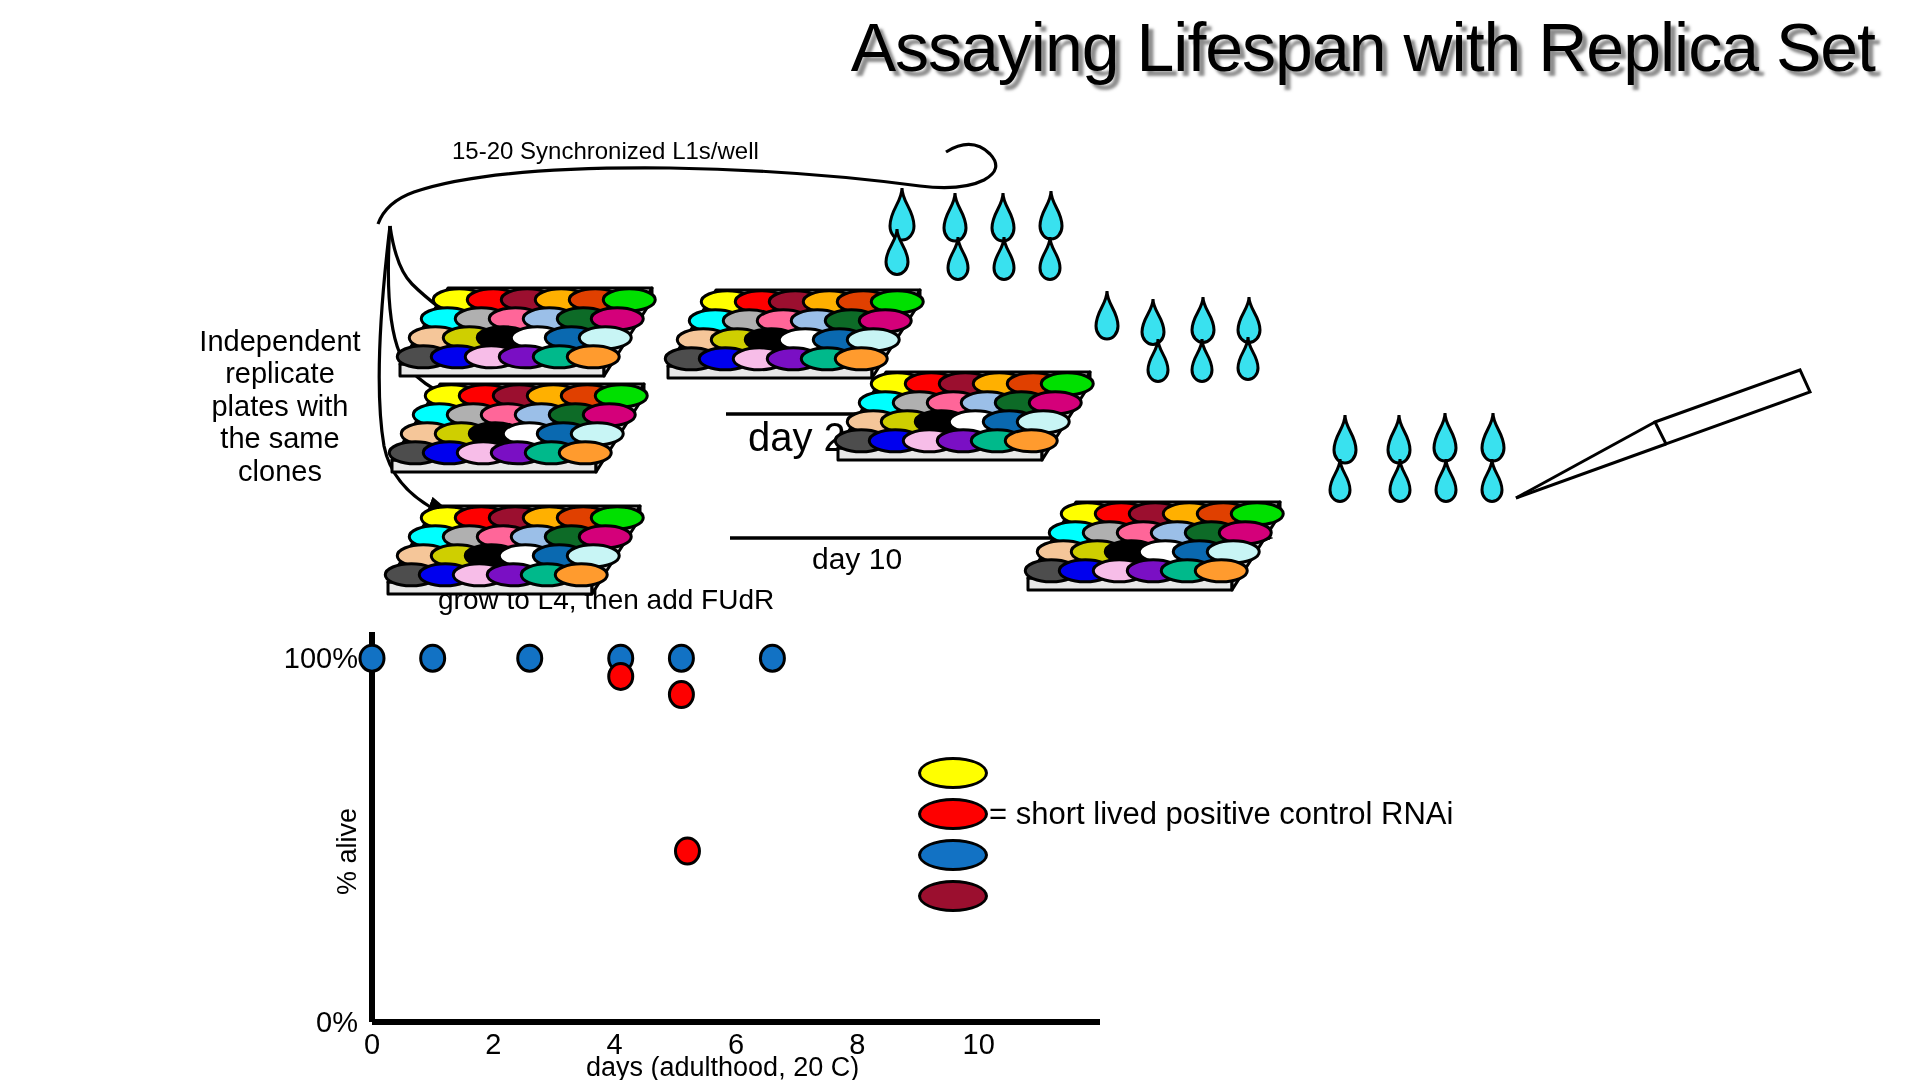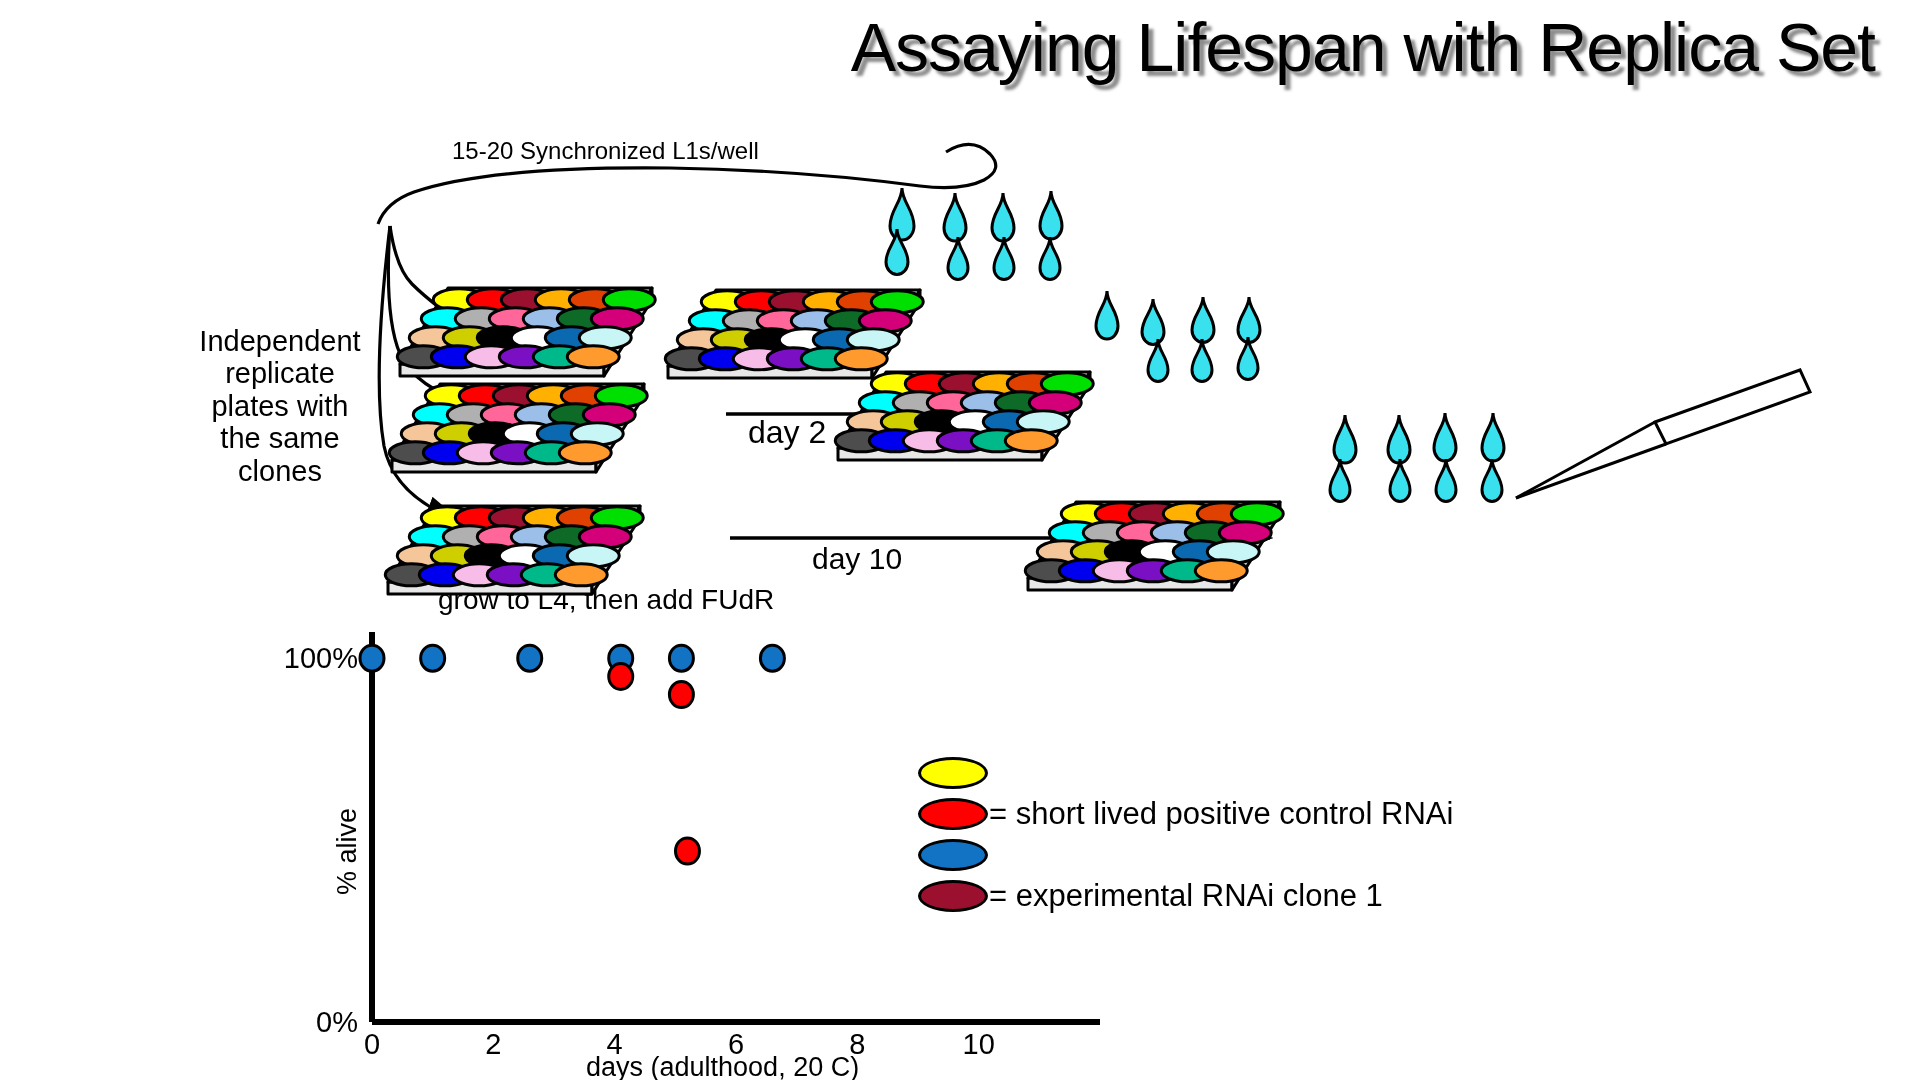--- a/index.html
+++ b/index.html
@@ -47,21 +47,21 @@
 
 <div class="abs" id="title">Assaying Lifespan with Replica Set</div>
 
 <div class="abs txt" style="left:452px;top:138px;font-size:24px;">15-20 Synchronized L1s/well</div>
 
 <div class="abs txt center" style="left:190px;top:325px;width:180px;font-size:29px;">Independent replicate plates with the same clones</div>
 
 <div class="abs txt" style="left:438px;top:584px;font-size:28px;">grow to L4, then add FUdR</div>
 
 <div class="abs txt" style="left:726px;top:332px;font-size:30px;">day 0</div>
-<div class="abs txt" style="left:748px;top:415px;font-size:32px;">day 2</div>
+<div class="abs txt" style="left:748px;top:415px;font-size:40px;">day 2</div>
 <div class="abs txt" style="left:812px;top:542px;font-size:30px;">day 10</div>
 
 <svg class="abs" id="diagram" width="1920" height="1080" style="left:0;top:0;">
   <defs>
     <marker id="arrowhead" markerWidth="11" markerHeight="8" refX="10" refY="4" orient="auto" markerUnits="strokeWidth">
       <path d="M0,0 L11,4 L0,8 z" fill="#000"></path>
     </marker>
   </defs>
 
   <g fill="none" stroke="#000" stroke-width="3.2">
@@ -399,15 +399,14 @@
     </div>
     <div class="legend-row">
       <div class="legend-swatch" style="background: rgb(254, 0, 0);"></div>
       <div class="legend-text">= short lived positive control RNAi</div>
     </div>
     <div class="legend-row">
       <div class="legend-swatch" style="background: rgb(18, 114, 196);"></div>
     </div>
     <div class="legend-row">
       <div class="legend-swatch" style="background: rgb(155, 15, 47);"></div>
-      <div class="legend-text">= experimental RNAi clone 1</div>
     </div>
   </div>
 
 </body></html>

